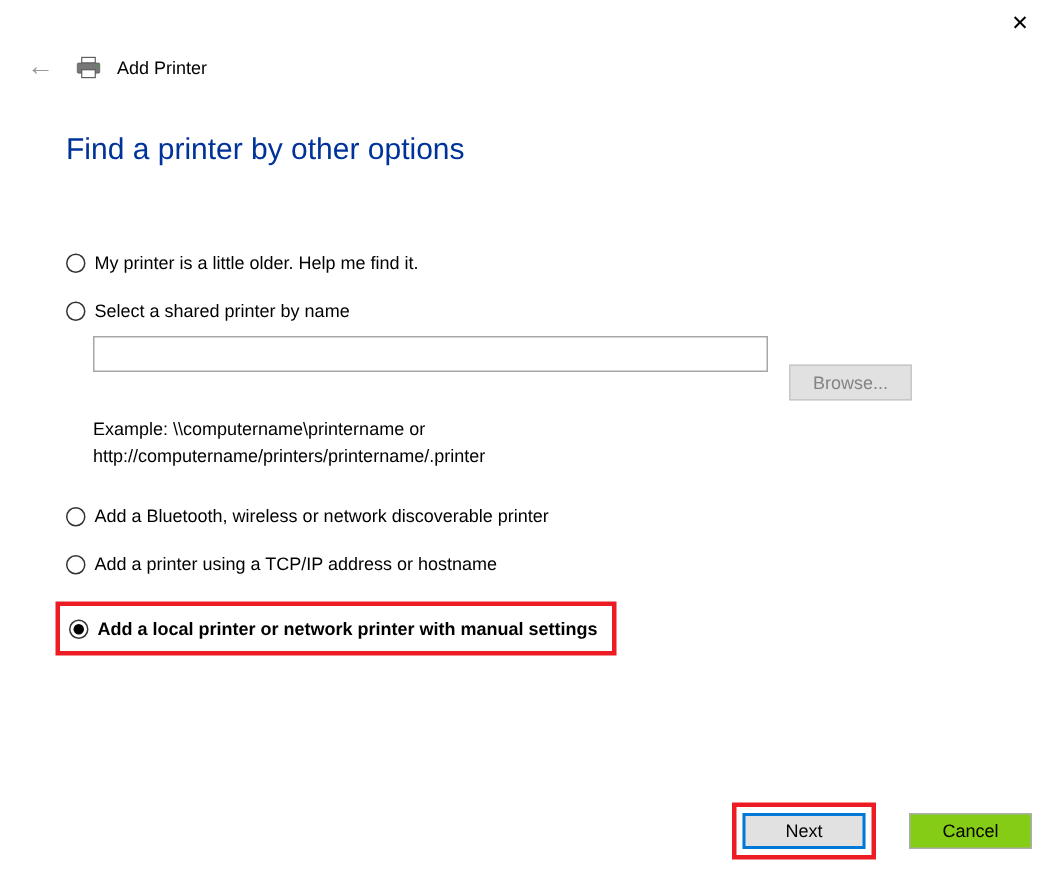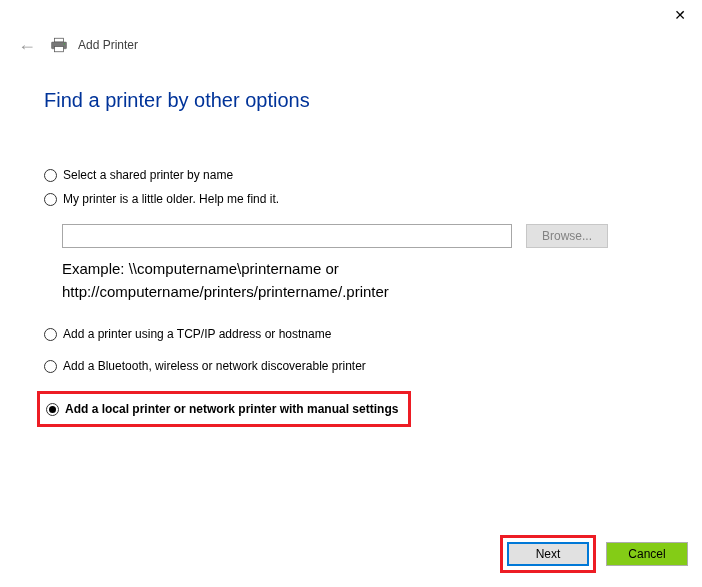--- a/index.html
+++ b/index.html
@@ -39,21 +39,21 @@
       font-size: 18px;
       padding: 2px 4px;
       cursor: pointer;
     }
     .printer-icon {
       width: 18px;
       height: 16px;
     }
     .header-title {
       font-size: 12px;
-      color: #404040;
+      color: #000000;
     }
     .content {
       padding: 24px 4px 0 44px;
     }
     .heading {
       color: #003399;
       font-size: 20px;
       font-weight: 400;
       margin-bottom: 56px;
     }
@@ -104,42 +104,43 @@
     }
     .browse-btn {
       width: 82px;
       height: 24px;
       background: #e1e1e1;
       border: 1px solid #c7c7c7;
       color: #838383;
       font-size: 12px;
       font-family: inherit;
       cursor: default;
+      margin-top: 19px;
     }
     .example {
       color: #000;
-      font-size: 15px;
+      font-size: 12px;
       line-height: 1.5;
       width: 440px;
     }
     .highlight-box {
       border: 3px solid #ed1c24;
       display: inline-flex;
       align-items: center;
       gap: 6px;
       padding: 8px 10px 8px 6px;
       margin-left: -7px;
       font-weight: bold;
     }
     .footer {
       position: absolute;
       bottom: 14px;
       right: 14px;
       display: flex;
-      gap: 10px;
+      gap: 22px;
       align-items: center;
     }
     .next-highlight {
       border: 3px solid #ed1c24;
       padding: 4px;
     }
     .btn {
       width: 82px;
       height: 24px;
       border: 1px solid #adadad;
@@ -169,46 +170,46 @@
     <rect x="2" y="6" width="20" height="9" rx="1" fill="#777" stroke="#444" stroke-width="0.5"></rect>
     <rect x="6" y="12" width="12" height="7" fill="#fff" stroke="#555" stroke-width="1"></rect>
     <circle cx="19" cy="8.5" r="0.8" fill="#3a3"></circle>
   </svg>
   <span class="header-title">Add Printer</span>
 </div>
 
 <div class="content">
   <h1 class="heading">Find a printer by other options</h1>
 
+  <div class="option-row">
+    <span class="radio"></span>
+    <span class="option-label">My printer is a little older. Help me find it.</span>
+  </div>
+
   <div class="option-row" style="margin-bottom:10px;">
     <span class="radio"></span>
     <span class="option-label">Select a shared printer by name</span>
-  </div>
-
-  <div class="option-row">
-    <span class="radio"></span>
-    <span class="option-label">My printer is a little older. Help me find it.</span>
   </div>
 
   <div class="shared-subblock">
     <div class="shared-row">
       <input class="shared-input" type="text" style="">
       <button class="browse-btn" disabled="">Browse...</button>
     </div>
     <div class="example">Example: \\computername\printername or http://computername/printers/printername/.printer</div>
   </div>
 
   <div class="option-row">
     <span class="radio"></span>
+    <span class="option-label">Add a Bluetooth, wireless or network discoverable printer</span>
+  </div>
+
+  <div class="option-row">
+    <span class="radio"></span>
     <span class="option-label">Add a printer using a TCP/IP address or hostname</span>
-  </div>
-
-  <div class="option-row">
-    <span class="radio"></span>
-    <span class="option-label">Add a Bluetooth, wireless or network discoverable printer</span>
   </div>
 
   <div class="highlight-box">
     <span class="radio selected"></span>
     <span class="option-label">Add a local printer or network printer with manual settings</span>
   </div>
 </div>
 
 <div class="footer">
   <div class="next-highlight">

